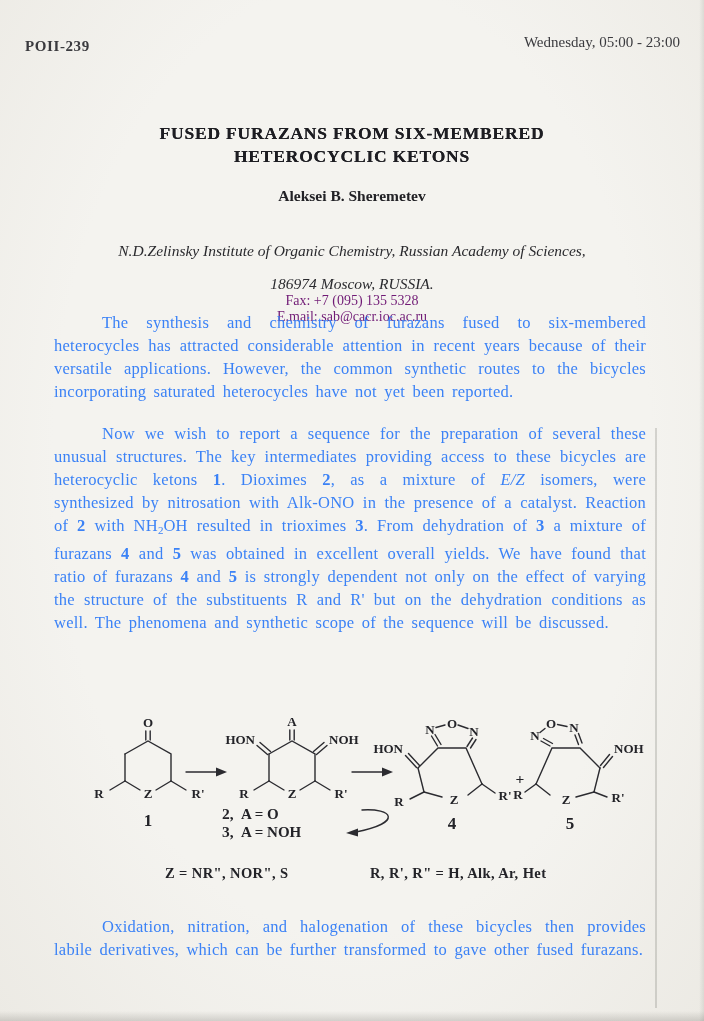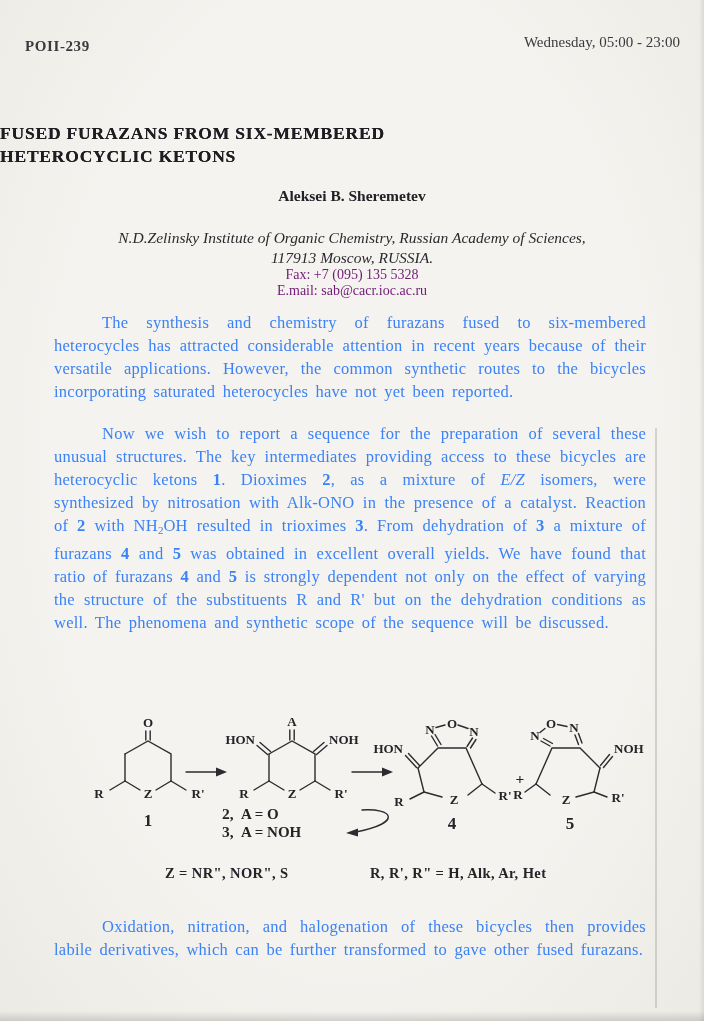--- a/index.html
+++ b/index.html
@@ -5,27 +5,27 @@
   html,body{margin:0;padding:0;}
   body{
     width:704px;height:1021px;position:relative;overflow:hidden;
     background:radial-gradient(ellipse at 50% 45%, #f4f3ef 60%, #eceae4 100%);
     font-family:"Liberation Serif", serif;color:#26262a;
   }
   .page{position:absolute;inset:0;}
   .hdr{position:absolute;top:38px;left:0;right:0;height:20px;font-size:15px;color:#3a3a3e;}
   .hdr-left{position:absolute;left:25px;top:0;letter-spacing:.6px;font-weight:bold;}
   .hdr-right{position:absolute;right:24px;top:-4px;}
-  .title{position:absolute;top:122px;left:0;right:0;
+  .title{position:absolute;top:122px;left:0;right:0;text-align:center;
     font-weight:bold;font-size:17.5px;line-height:23px;letter-spacing:.8px;color:#1d1d22;
     text-shadow:0 0 .5px #1d1d22;}
   .author{position:absolute;top:187px;left:0;right:0;text-align:center;
     font-weight:bold;font-size:15.5px;color:#222226;}
   .affil{position:absolute;top:228px;left:0;right:0;text-align:center;color:#2a2a2e;}
-  .affil .it{font-style:italic;font-size:15.5px;line-height:19.5px;}
+  .affil .it{font-style:italic;font-size:15.5px;line-height:19.5px;margin-top:13px;}
   .affil .sm{font-size:14px;line-height:15.5px;color:#701a75;}
   .para{position:absolute;left:54px;width:592px;font-size:16.5px;line-height:23px;
     text-align:justify;text-indent:48px;word-spacing:3px;letter-spacing:.25px;color:#3b82f6;}
   .p1{top:311px;}
   .p2{top:422px;}
   .p3{top:915px;}
   .b{font-weight:bold;}
   .i{font-style:italic;}
   .sub{font-size:11px;vertical-align:-3px;letter-spacing:0;}
   .scheme{position:absolute;left:52px;top:702px;width:600px;height:200px;}
@@ -57,21 +57,21 @@
 
   <div class="title">
     <div>FUSED FURAZANS FROM SIX-MEMBERED</div>
     <div>HETEROCYCLIC KETONS</div>
   </div>
 
   <div class="author">Aleksei B. Sheremetev</div>
 
   <div class="affil">
     <div class="it">N.D.Zelinsky Institute of Organic Chemistry, Russian Academy of Sciences,</div>
-    <div class="it">117913 Moscow, RUSSIA.</div>
+    <div class="it">186974 Moscow, RUSSIA.</div>
     <div class="sm">Fax: +7 (095) 135 5328</div>
     <div class="sm">E.mail: sab@cacr.ioc.ac.ru</div>
   </div>
 
   <div class="para p1"><span>The synthesis and chemistry of furazans fused to six-membered heterocycles has attracted considerable attention in recent years because of their versatile applications. However, the common synthetic routes to the bicycles incorporating saturated heterocycles have not yet been reported.</span></div>
   <div class="para p2"><span>Now we wish to report a sequence for the preparation of several these unusual structures. The key intermediates providing access to these bicycles are heterocyclic ketons </span><span class="b">1</span><span>. Dioximes </span><span class="b">2</span><span>, as a mixture of </span><span class="i">E/Z</span><span> isomers, were synthesized by nitrosation with Alk-ONO in the presence of a catalyst. Reaction of </span><span class="b">2</span><span> with NH</span><span class="sub">2</span><span>OH resulted in trioximes </span><span class="b">3</span><span>. From dehydration of </span><span class="b">3</span><span> a mixture of furazans </span><span class="b">4</span><span> and </span><span class="b">5</span><span> was obtained in excellent overall yields. We have found that ratio of furazans </span><span class="b">4</span><span> and </span><span class="b">5</span><span> is strongly dependent not only on the effect of varying the structure of the substituents R and R' but on the dehydration conditions as well. The phenomena and synthetic scope of the sequence will be discussed.</span></div>
 
   <div class="scheme">
     <svg width="600" height="200" viewBox="0 0 600 200">
 

